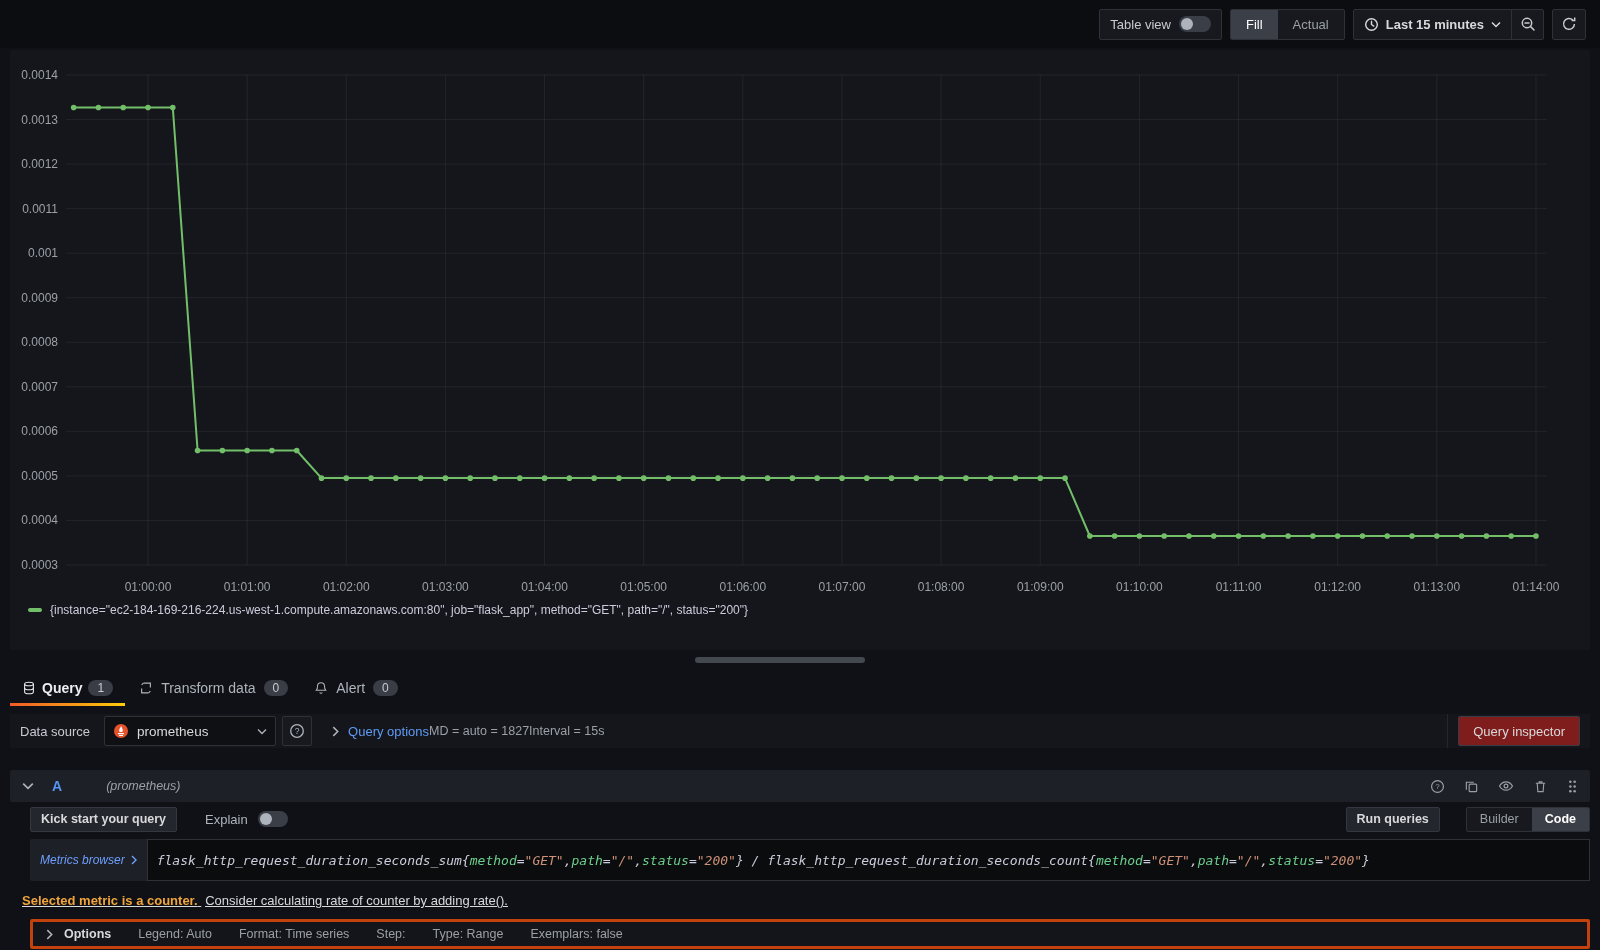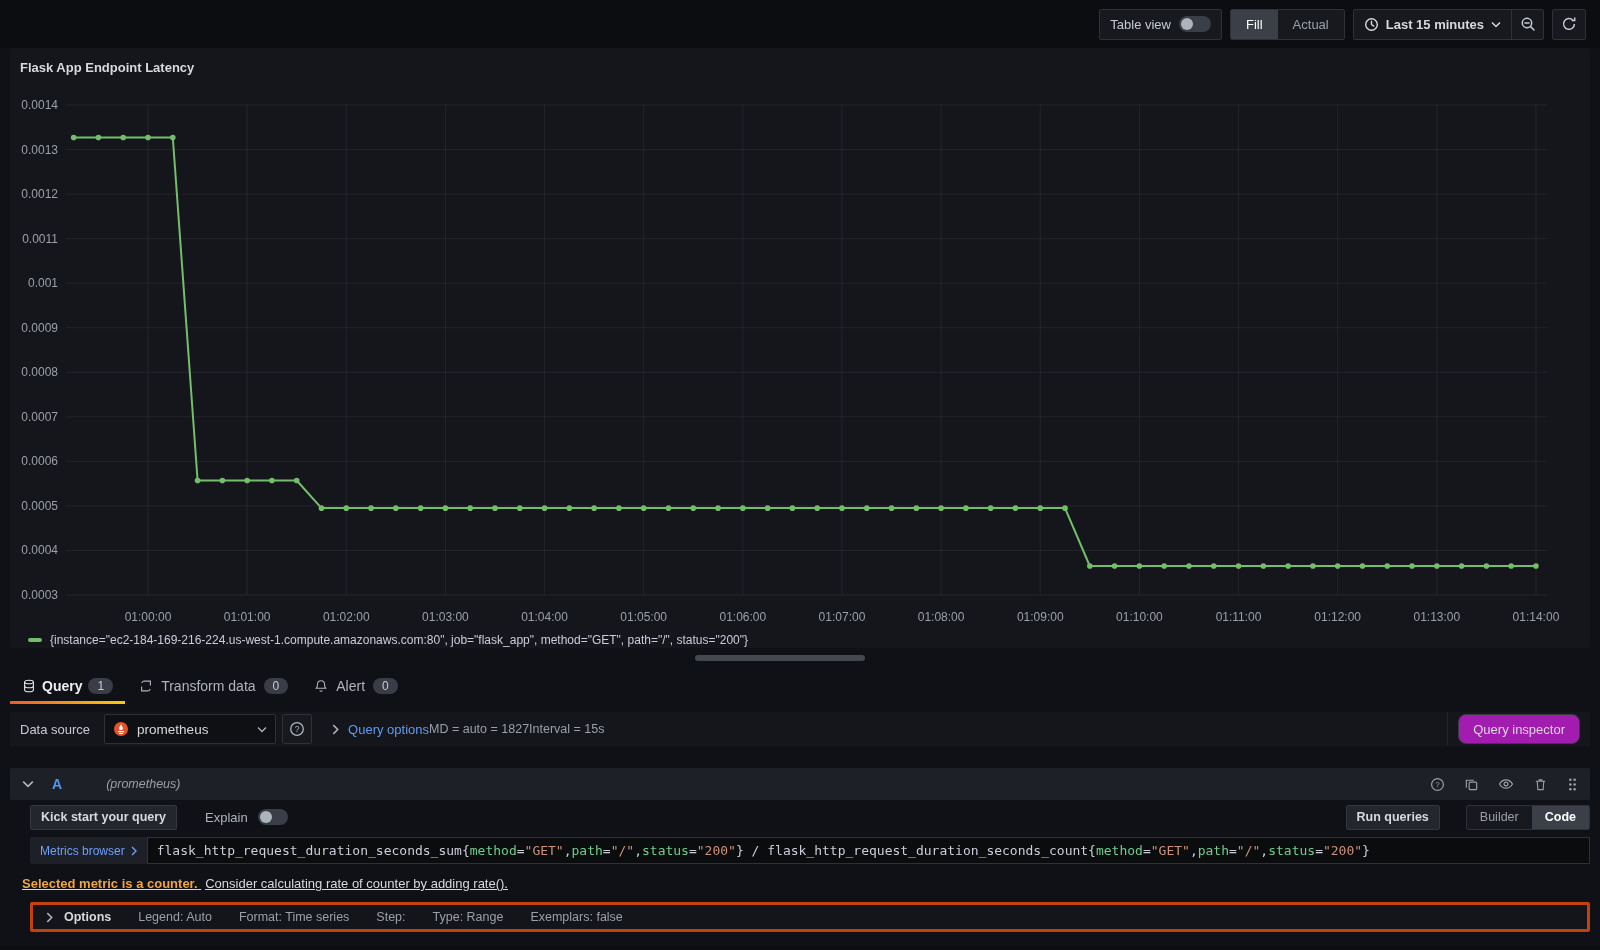--- a/index.html
+++ b/index.html
@@ -73,21 +73,21 @@
                padding:0 8px; cursor:pointer; }
   .ds-select .name { font-size:13.5px; color:#d8d9da; flex:1; }
   .helpbtn { width:30px; height:30px; margin-left:6px; border:1px solid #2e3138;
              border-radius:2px; display:flex; align-items:center; justify-content:center;
              color:#aeb4bc; cursor:pointer; background:#17191f; }
   .qopts { display:flex; align-items:center; gap:9px; margin-left:20px; cursor:pointer; }
   .qopts .qo-label { color:#5e9bf5; font-size:13px; }
   .ds-meta { color:#9aa0a6; font-size:12.5px; }
   .vdiv { width:1px; align-self:stretch; background:#24262c; margin:0 10px 0 0; }
   .btn2 { height:30px; display:inline-flex; align-items:center; padding:0 14px;
-          background:#a21caf; border:1px solid #3a3d45; border-radius:8px;
+          background:#7f1d1d; border:1px solid #3a3d45; border-radius:2px;
           color:#d8d9da; font-weight:500; cursor:pointer;text-align:center; }
   .spacer { margin-left:auto; }
 
   
   .row-a { margin:22px 10px 0; height:32px; background:#1d2026; border-radius:2px;
            display:flex; align-items:center; padding:0 12px; }
   .row-a .refid { color:#5794f2; font-weight:700; font-size:14px; margin-left:18px; }
   .row-a .hint { font-style:italic; color:#9aa0a6; font-size:12.5px; margin-left:44px; }
   .row-a .acts { margin-left:auto; display:flex; align-items:center; gap:19px; color:#9aa0a6; }
   .row-a .acts > span { display:flex; cursor:pointer; }
@@ -97,21 +97,21 @@
   .btn3 { height:25px; display:inline-flex; align-items:center; padding:0 10px;
           background:#24262e; border:1px solid #34373f; border-radius:2px;
           color:#d8d9da; font-size:12.5px; font-weight:700; cursor:pointer; }
   .explain { display:flex; align-items:center; gap:10px; margin-left:28px; color:#aeb4bc; }
   .toggle.sm { width:30px; height:16px; }
   .bc-group { display:inline-flex; align-items:stretch; height:25px; background:#17191f;
               border:1px solid #2e3138; border-radius:2px; overflow:hidden; margin-left:26px; }
   .bc { display:flex; align-items:center; padding:0 13px; color:#9aa0a6; font-size:12.5px; cursor:pointer; }
   .bc.active { background:#3b3f47; color:#fff; font-weight:700; }
 
-  .editor-row { margin:7px 10px 12px 30px; display:flex; height:27px; }
+  .editor-row { margin:7px 10px 12px 30px; display:flex; height:42px;font-style:italic; }
   .mbrowser { display:flex; align-items:center; gap:6px; padding:0 10px; background:#1d2026;
               color:#6e9fff; font-size:12px; font-weight:500; cursor:pointer; border-radius:2px 0 0 2px; }
   .code-field { flex:1; background:#0b0c0e; border:1px solid #2e3138; display:flex;
                 align-items:center; padding:0 9px; overflow:hidden; cursor:text; }
   .code-line { font-family:"DejaVu Sans Mono","Liberation Mono",monospace; font-size:13px;
                white-space:pre; }
   .tok-plain { color:#ccccdc; }
   .tok-label { color:#6ccf8e; }
   .tok-string { color:#ce9178; }
 
@@ -172,21 +172,20 @@
     <span>
       <svg class="ic" width="16" height="16" viewBox="0 0 16 16" fill="none">
           <path d="M13.4 8A5.4 5.4 0 1 1 11.8 4.1" stroke="currentColor" stroke-width="1.5"></path>
           <path d="M13.7 1.6v3h-3" stroke="currentColor" stroke-width="1.5"></path>
         </svg>
     </span>
   </div>
 </header>
 
 <section class="panel">
-  <div class="panel-title">Flask App Endpoint Latency</div>
   <svg id="chart-svg" width="1580" height="552" viewBox="0 0 1580 552">
       <line x1="56" x2="1537" y1="25" y2="25" class="grid"></line>
       <text x="48" y="29" class="ytick">0.0014</text>
       <line x1="56" x2="1537" y1="69.54545454545456" y2="69.54545454545456" class="grid"></line>
       <text x="48" y="73.54545454545456" class="ytick">0.0013</text>
       <line x1="56" x2="1537" y1="114.09090909090912" y2="114.09090909090912" class="grid"></line>
       <text x="48" y="118.09090909090912" class="ytick">0.0012</text>
       <line x1="56" x2="1537" y1="158.6363636363636" y2="158.6363636363636" class="grid"></line>
       <text x="48" y="162.6363636363636" class="ytick">0.0011</text>
       <line x1="56" x2="1537" y1="203.18181818181816" y2="203.18181818181816" class="grid"></line>

